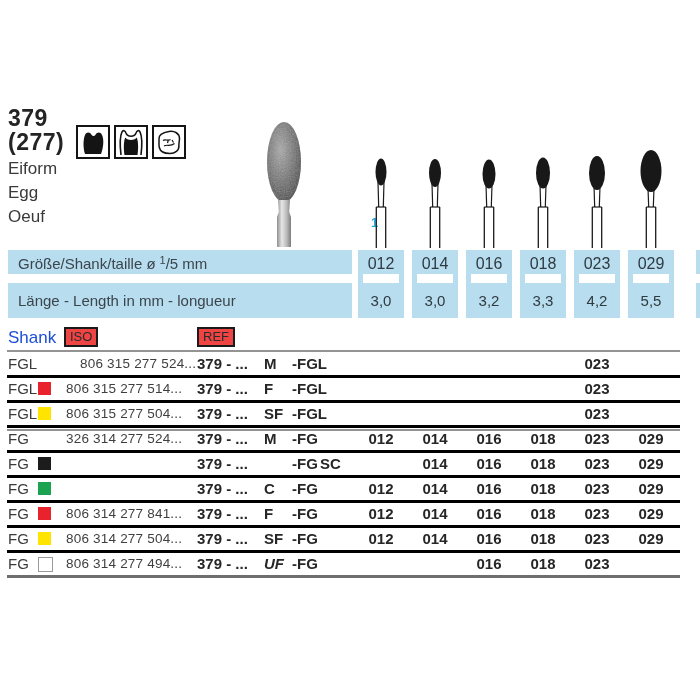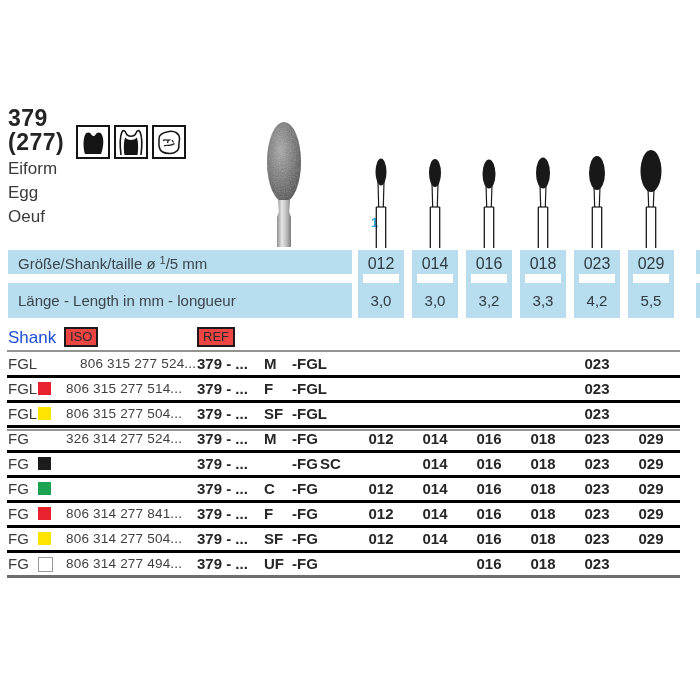--- a/index.html
+++ b/index.html
@@ -202,21 +202,21 @@
         <span class="rc rc-size" style="left: 459px;">016</span>
         <span class="rc rc-size" style="left: 513px;">018</span>
         <span class="rc rc-size" style="left: 567px;">023</span>
         <span class="rc rc-size" style="left: 621px;">029</span>
       </div>
       <div class="row last" style="top: 552px;">
         <span class="rc rc-shank">FG</span>
         <div class="grit-sq" style="background: rgb(255, 255, 255); border: 1.5px solid rgb(154, 154, 154);"></div>
         <span class="rc rc-iso" style="left: 59px;">806 314 277 494...</span>
         <span class="rc rc-ref" style="left: 190px;">379 - ...</span>
-        <span class="rc rc-ref" style="left: 257px;">UF</span>
+        <span class="rc rc-ref" style="left: 257px; font-style: italic;">UF</span>
         <span class="rc rc-ref" style="left: 285px;">-FG</span>
         <span class="rc rc-size" style="left: 459px;">016</span>
         <span class="rc rc-size" style="left: 513px;">018</span>
         <span class="rc rc-size" style="left: 567px;">023</span>
       </div>
     </div>
 <div class="abs band" style="left: 358px; top: 250px; width: 46px; height: 68px;">
       <span class="size-val">012</span>
       <div class="cell-bar"></div>
       <span class="len-val">3,0</span>

